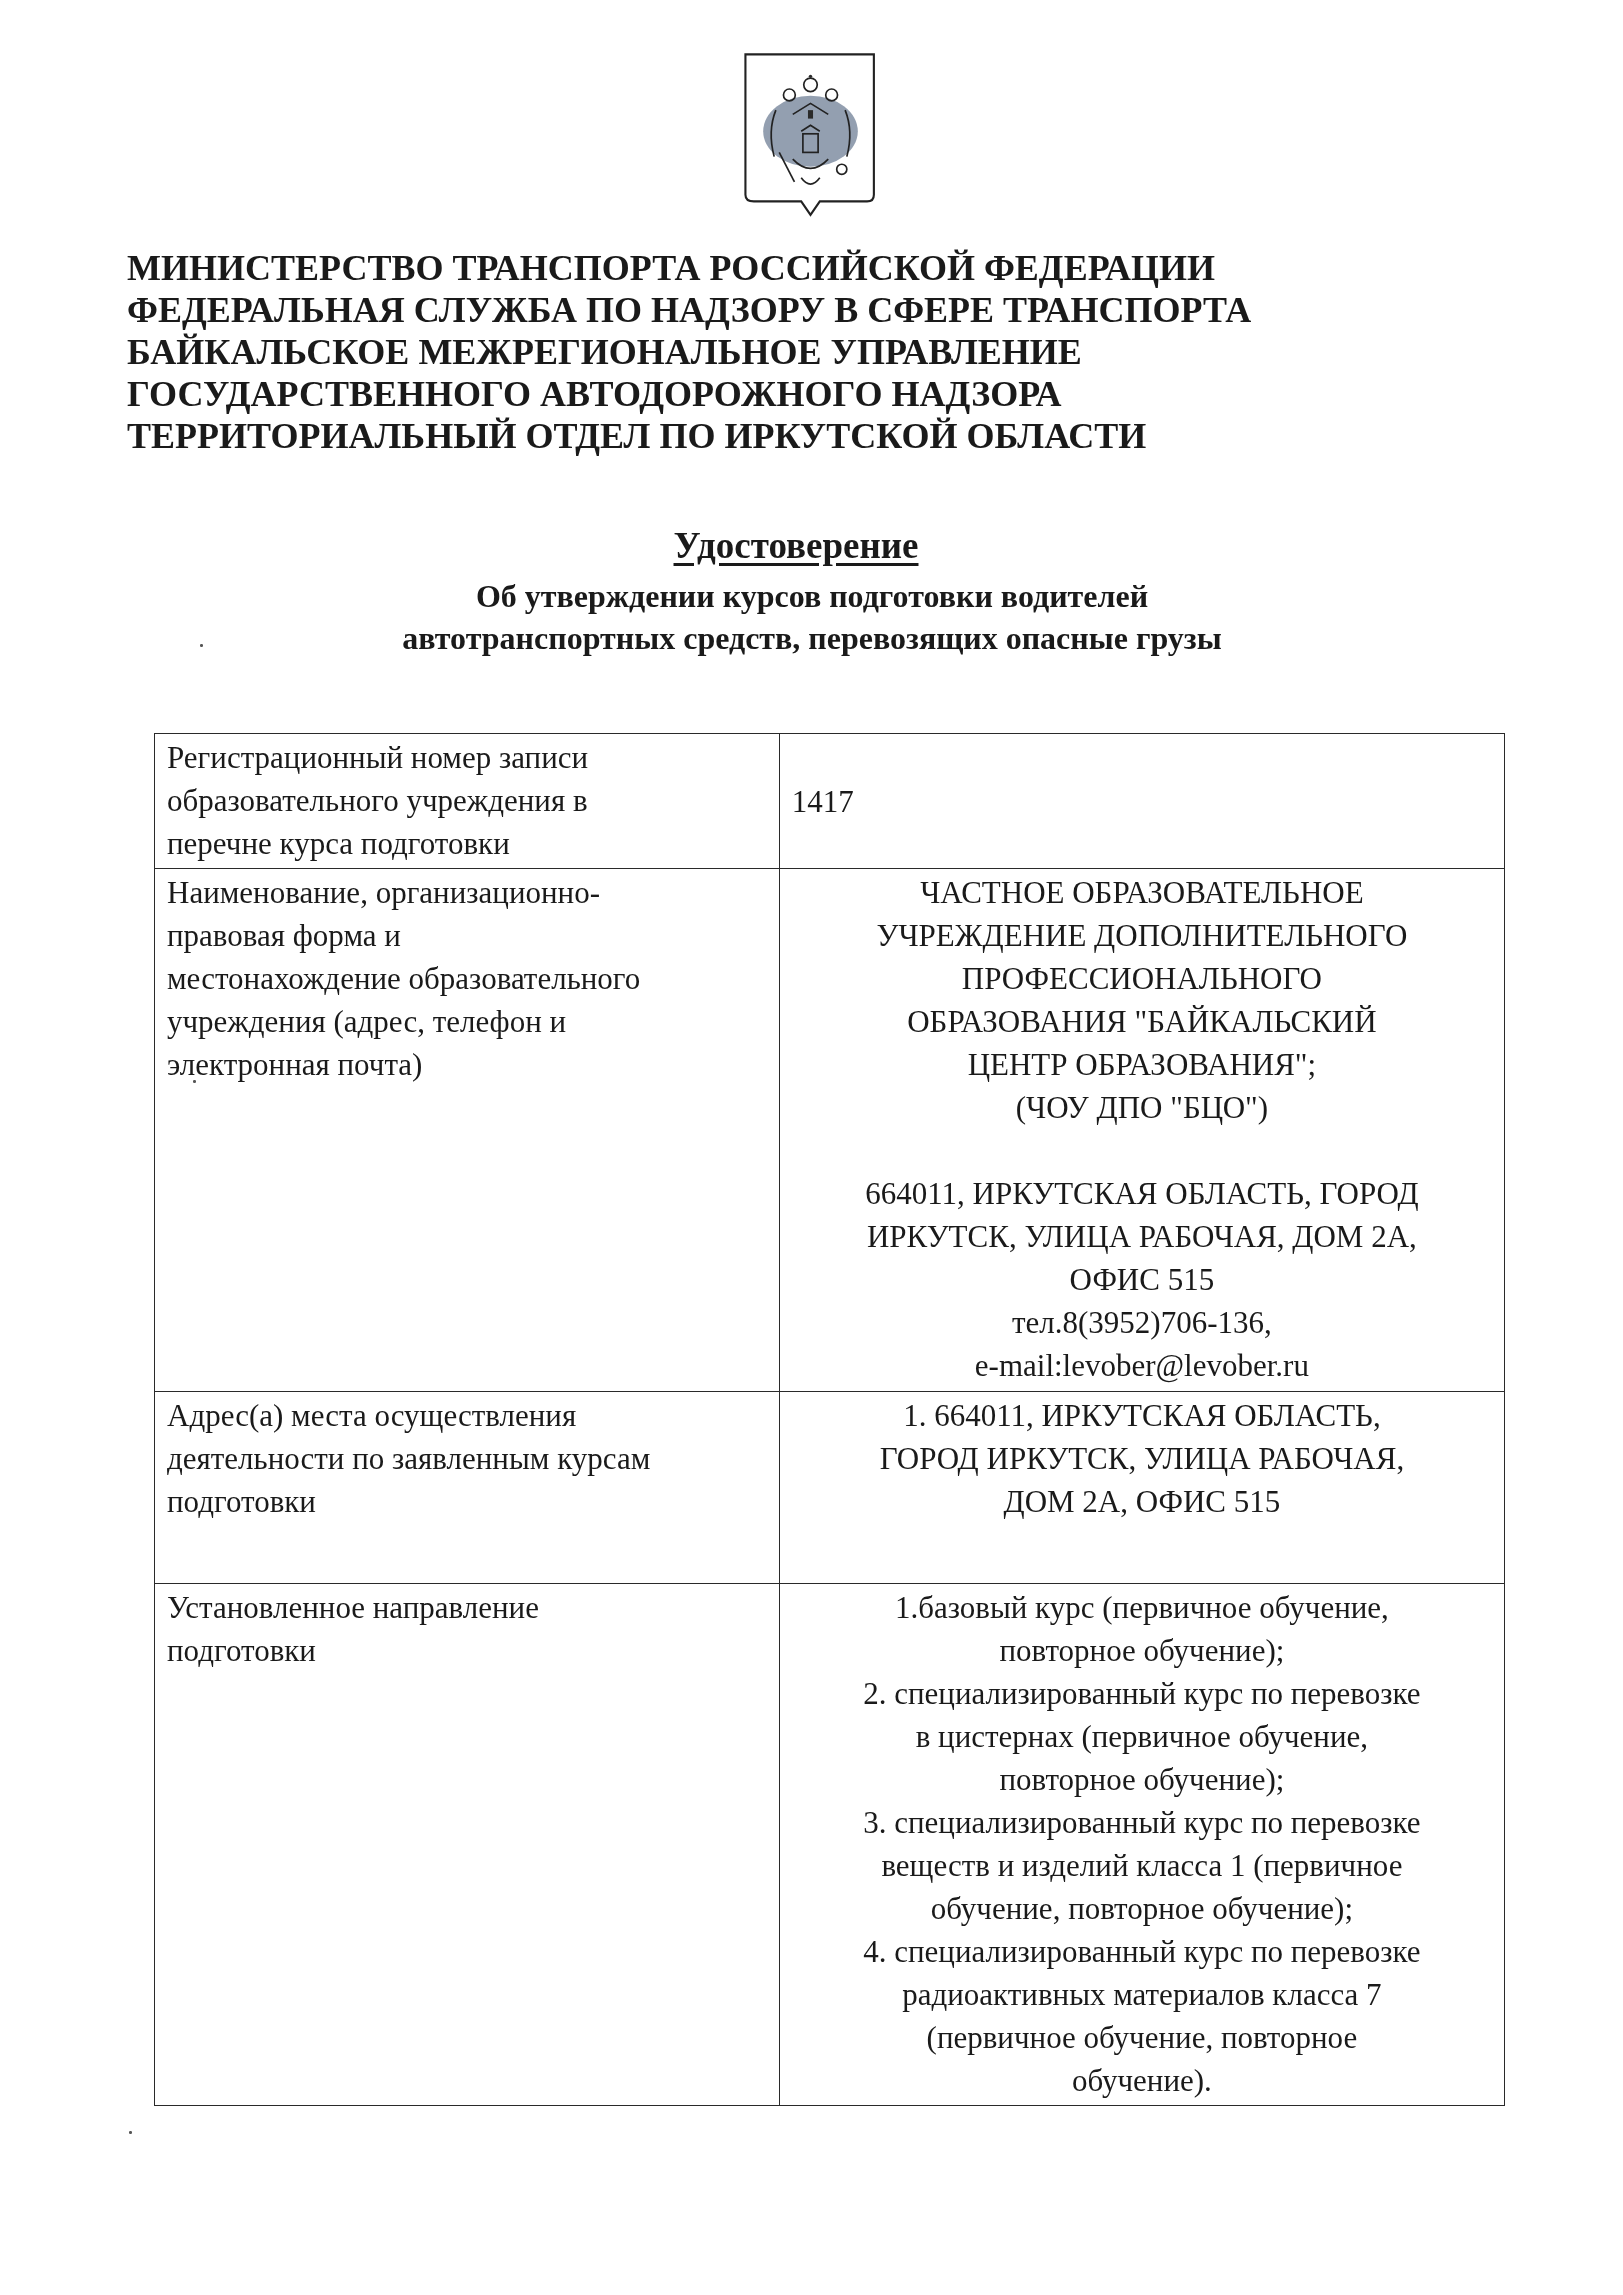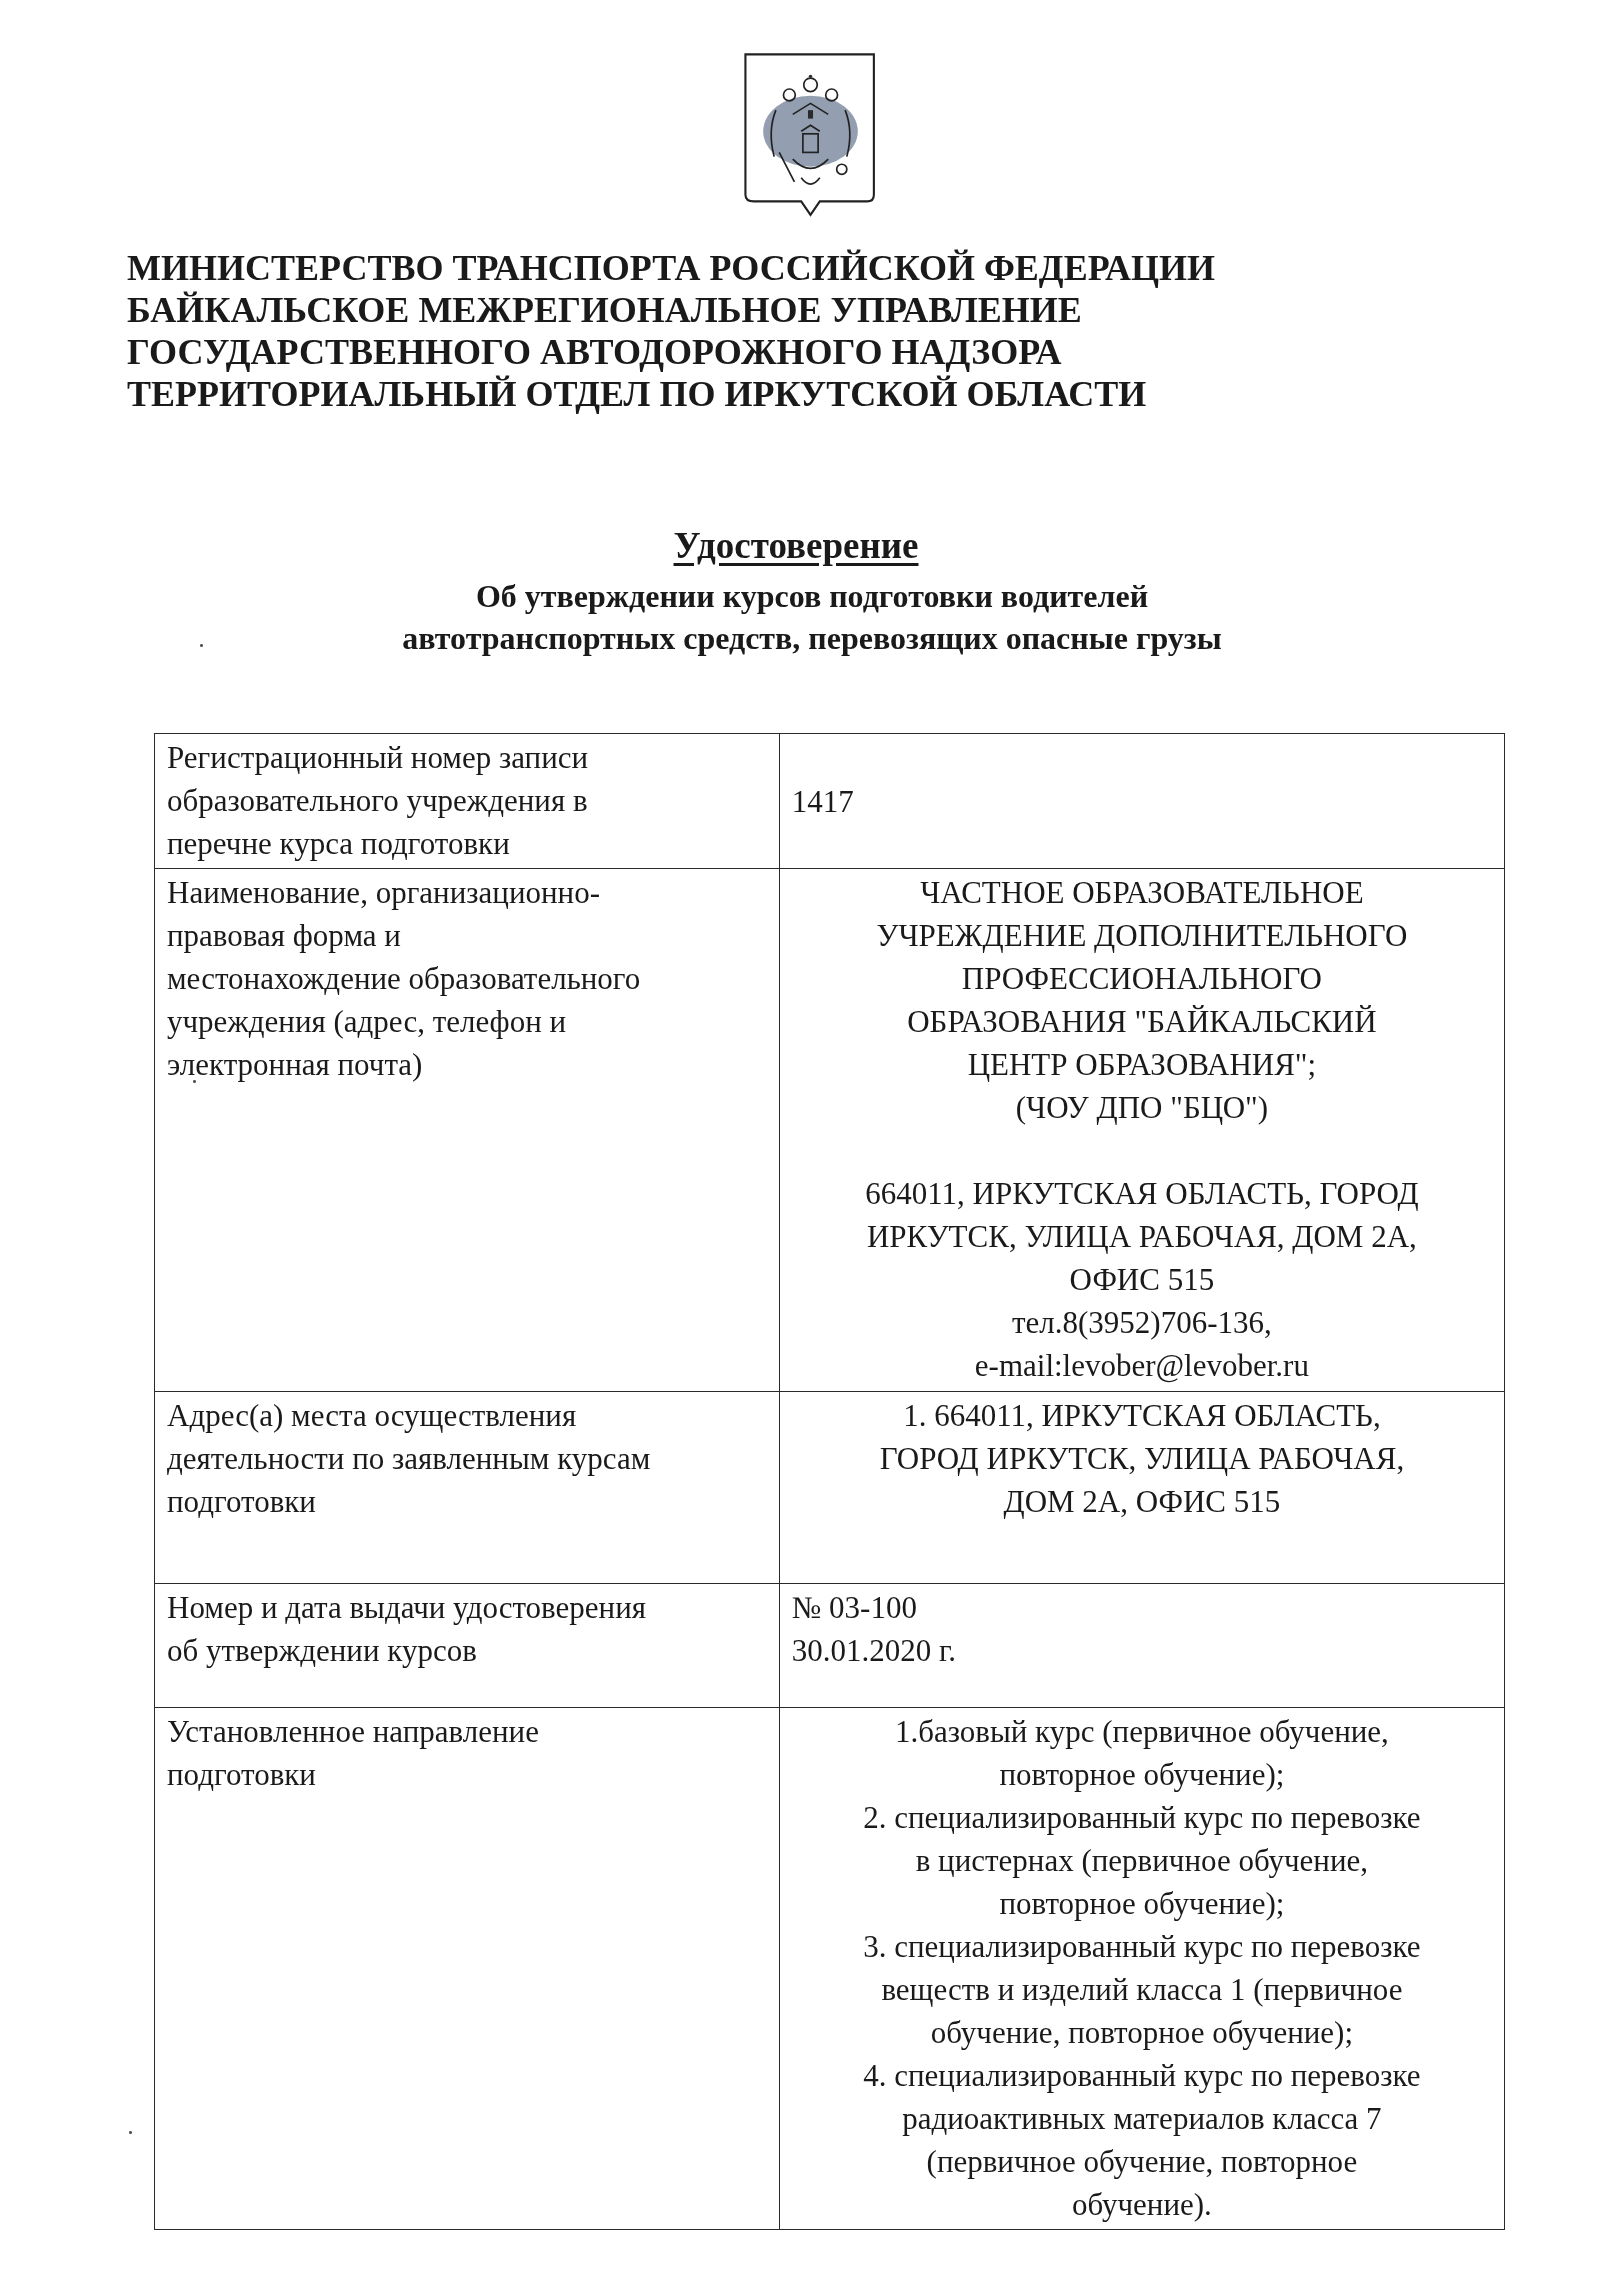--- a/index.html
+++ b/index.html
@@ -52,20 +52,21 @@
     </g>
     <g fill="#2a2a2a">
       <circle cx="81" cy="30" r="2"></circle>
       <rect x="78" y="70" width="6" height="10"></rect>
     </g>
   </svg>
 </div>
 
 <div class="header">
   <div>МИНИСТЕРСТВО ТРАНСПОРТА РОССИЙСКОЙ ФЕДЕРАЦИИ</div>
+  <div>ФЕДЕРАЛЬНАЯ СЛУЖБА ПО НАДЗОРУ В СФЕРЕ ТРАНСПОРТА</div>
   <div>БАЙКАЛЬСКОЕ МЕЖРЕГИОНАЛЬНОЕ УПРАВЛЕНИЕ</div>
   <div>ГОСУДАРСТВЕННОГО АВТОДОРОЖНОГО НАДЗОРА</div>
   <div>ТЕРРИТОРИАЛЬНЫЙ ОТДЕЛ ПО ИРКУТСКОЙ ОБЛАСТИ</div>
 </div>
 
 <div class="title">Удостоверение</div>
 <div class="subtitle">
   <div>Об утверждении курсов подготовки водителей</div>
   <div>автотранспортных средств, перевозящих опасные грузы</div>
 </div>
@@ -110,30 +111,20 @@
       <span class="line">Адрес(а) места осуществления</span>
       <span class="line">деятельности по заявленным курсам</span>
       <span class="line">подготовки</span>
     </td>
     <td class="val">
       <span class="line">1. 664011, ИРКУТСКАЯ ОБЛАСТЬ,</span>
       <span class="line">ГОРОД ИРКУТСК, УЛИЦА РАБОЧАЯ,</span>
       <span class="line">ДОМ 2А, ОФИС 515</span>
     </td>
   </tr>
-  <tr class="r4">
-    <td class="lbl">
-      <span class="line">Номер и дата выдачи удостоверения</span>
-      <span class="line">об утверждении курсов</span>
-    </td>
-    <td class="val center">
-      <span class="line">№ 03-100</span>
-      <span class="line">30.01.2020 г.</span>
-    </td>
-  </tr>
   <tr class="r5">
     <td class="lbl">
       <span class="line">Установленное направление</span>
       <span class="line">подготовки</span>
     </td>
     <td class="val">
       <span class="line">1.базовый курс (первичное обучение,</span>
       <span class="line">повторное обучение);</span>
       <span class="line">2. специализированный курс по перевозке</span>
       <span class="line">в цистернах (первичное обучение,</span>

